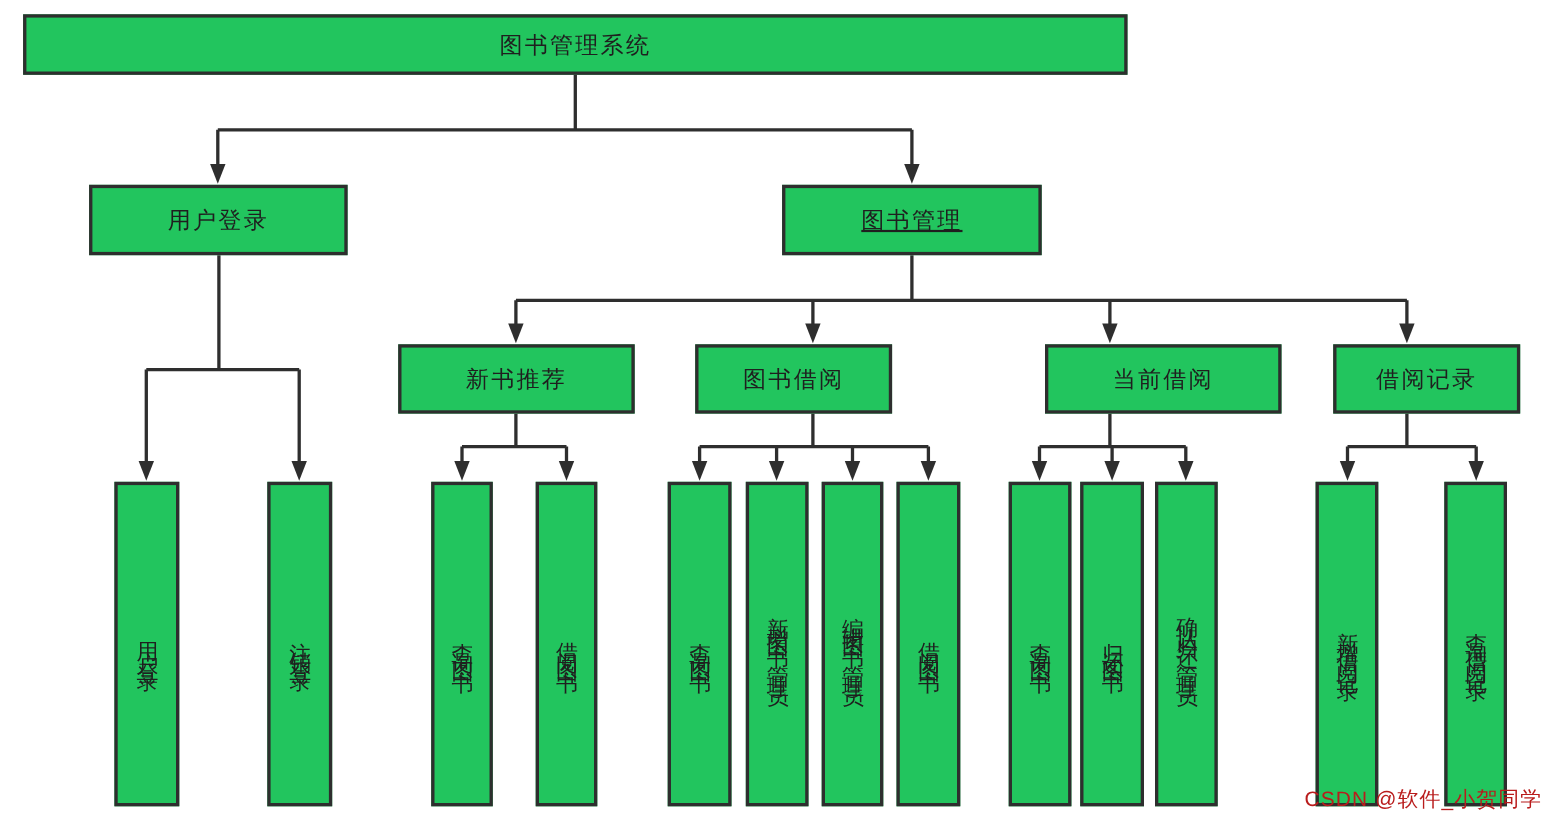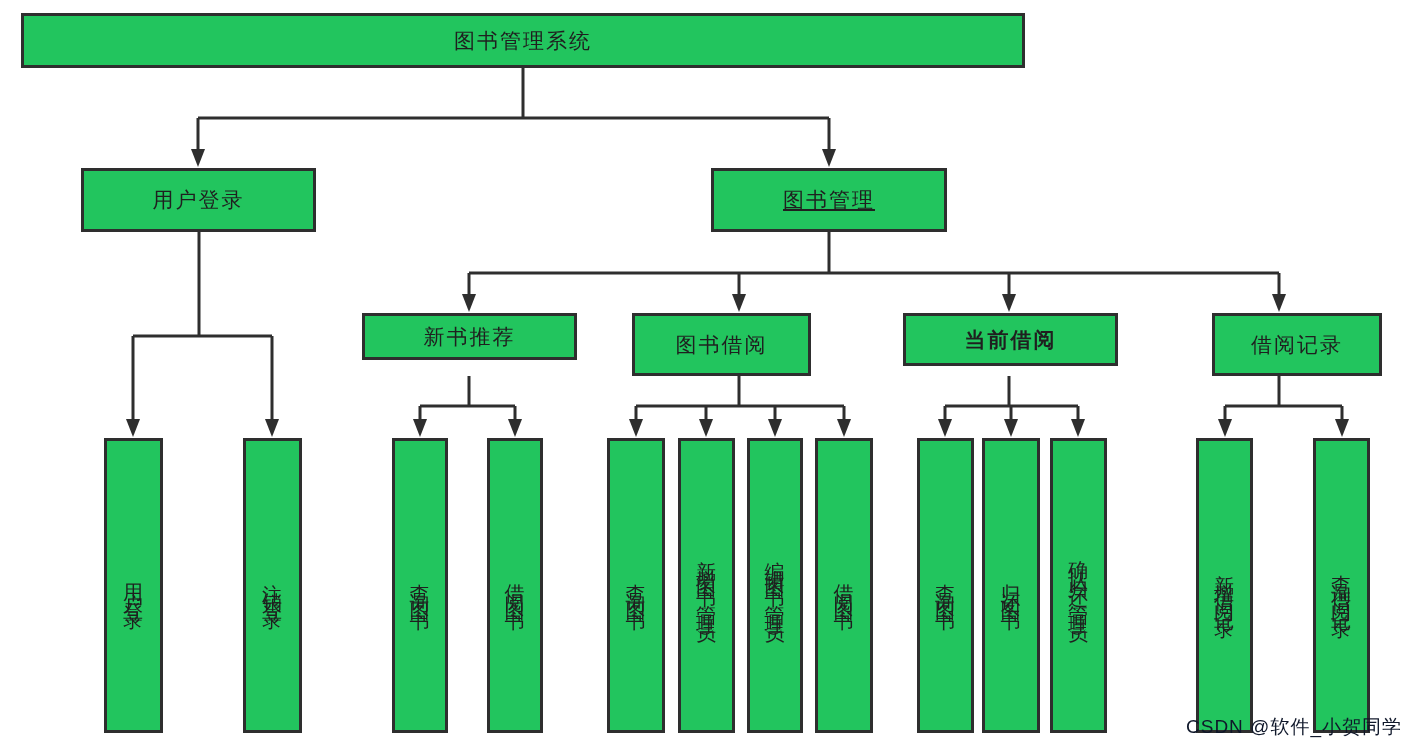--- a/index.html
+++ b/index.html
@@ -36,21 +36,21 @@
     text-orientation: mixed;
     font-size: 20px;
     letter-spacing: 9px;
     line-height: 1;
   }
   .watermark {
     position: absolute;
     left: 1186px;
     top: 714px;
     font-size: 19px;
-    color: #0f172a;
+    color: #b91c1c;
     white-space: nowrap;
     letter-spacing: 1px;
   }
 </style>
 </head>
 <body>
 
 <div class="stage">
 
   <svg class="connectors" viewBox="0 0 1405 747" xmlns="http://www.w3.org/2000/svg">
@@ -91,23 +91,23 @@
       <polygon points="1218,419 1232,419 1225,437"></polygon>
       <polygon points="1335,419 1349,419 1342,437"></polygon>
     </g>
   </svg>
 
   <div class="node hbox" style="left:21px; top:13px; width:1004px; height:55px;">图书管理系统</div>
 
   <div class="node hbox" style="left:81px; top:168px; width:235px; height:64px;">用户登录</div>
   <div class="node hbox" style="left:711px; top:168px; width:236px; height:64px;text-decoration:underline;">图书管理</div>
 
-  <div class="node hbox" style="left:362px; top:313px; width:215px; height:47px;text-align:right;">新书推荐</div>
+  <div class="node hbox" style="left:362px; top:313px; width:215px; height:63px;text-align:right;">新书推荐</div>
   <div class="node hbox" style="left:632px; top:313px; width:179px; height:63px;">图书借阅</div>
-  <div class="node hbox" style="left:903px; top:313px; width:215px; height:53px;font-weight:bold;">当前借阅</div>
+  <div class="node hbox" style="left:950px; top:313px; width:215px; height:63px;">当前借阅</div>
   <div class="node hbox" style="left:1212px; top:313px; width:170px; height:63px;">借阅记录</div>
 
   <div class="node vbox" style="left:104px; top:438px; width:59px; height:295px;">
     <span>用户登录</span>
   </div>
   <div class="node vbox" style="left:243px; top:438px; width:59px; height:295px;">
     <span>注销登录</span>
   </div>
 
   <div class="node vbox" style="left:392px; top:438px; width:56px; height:295px;">

